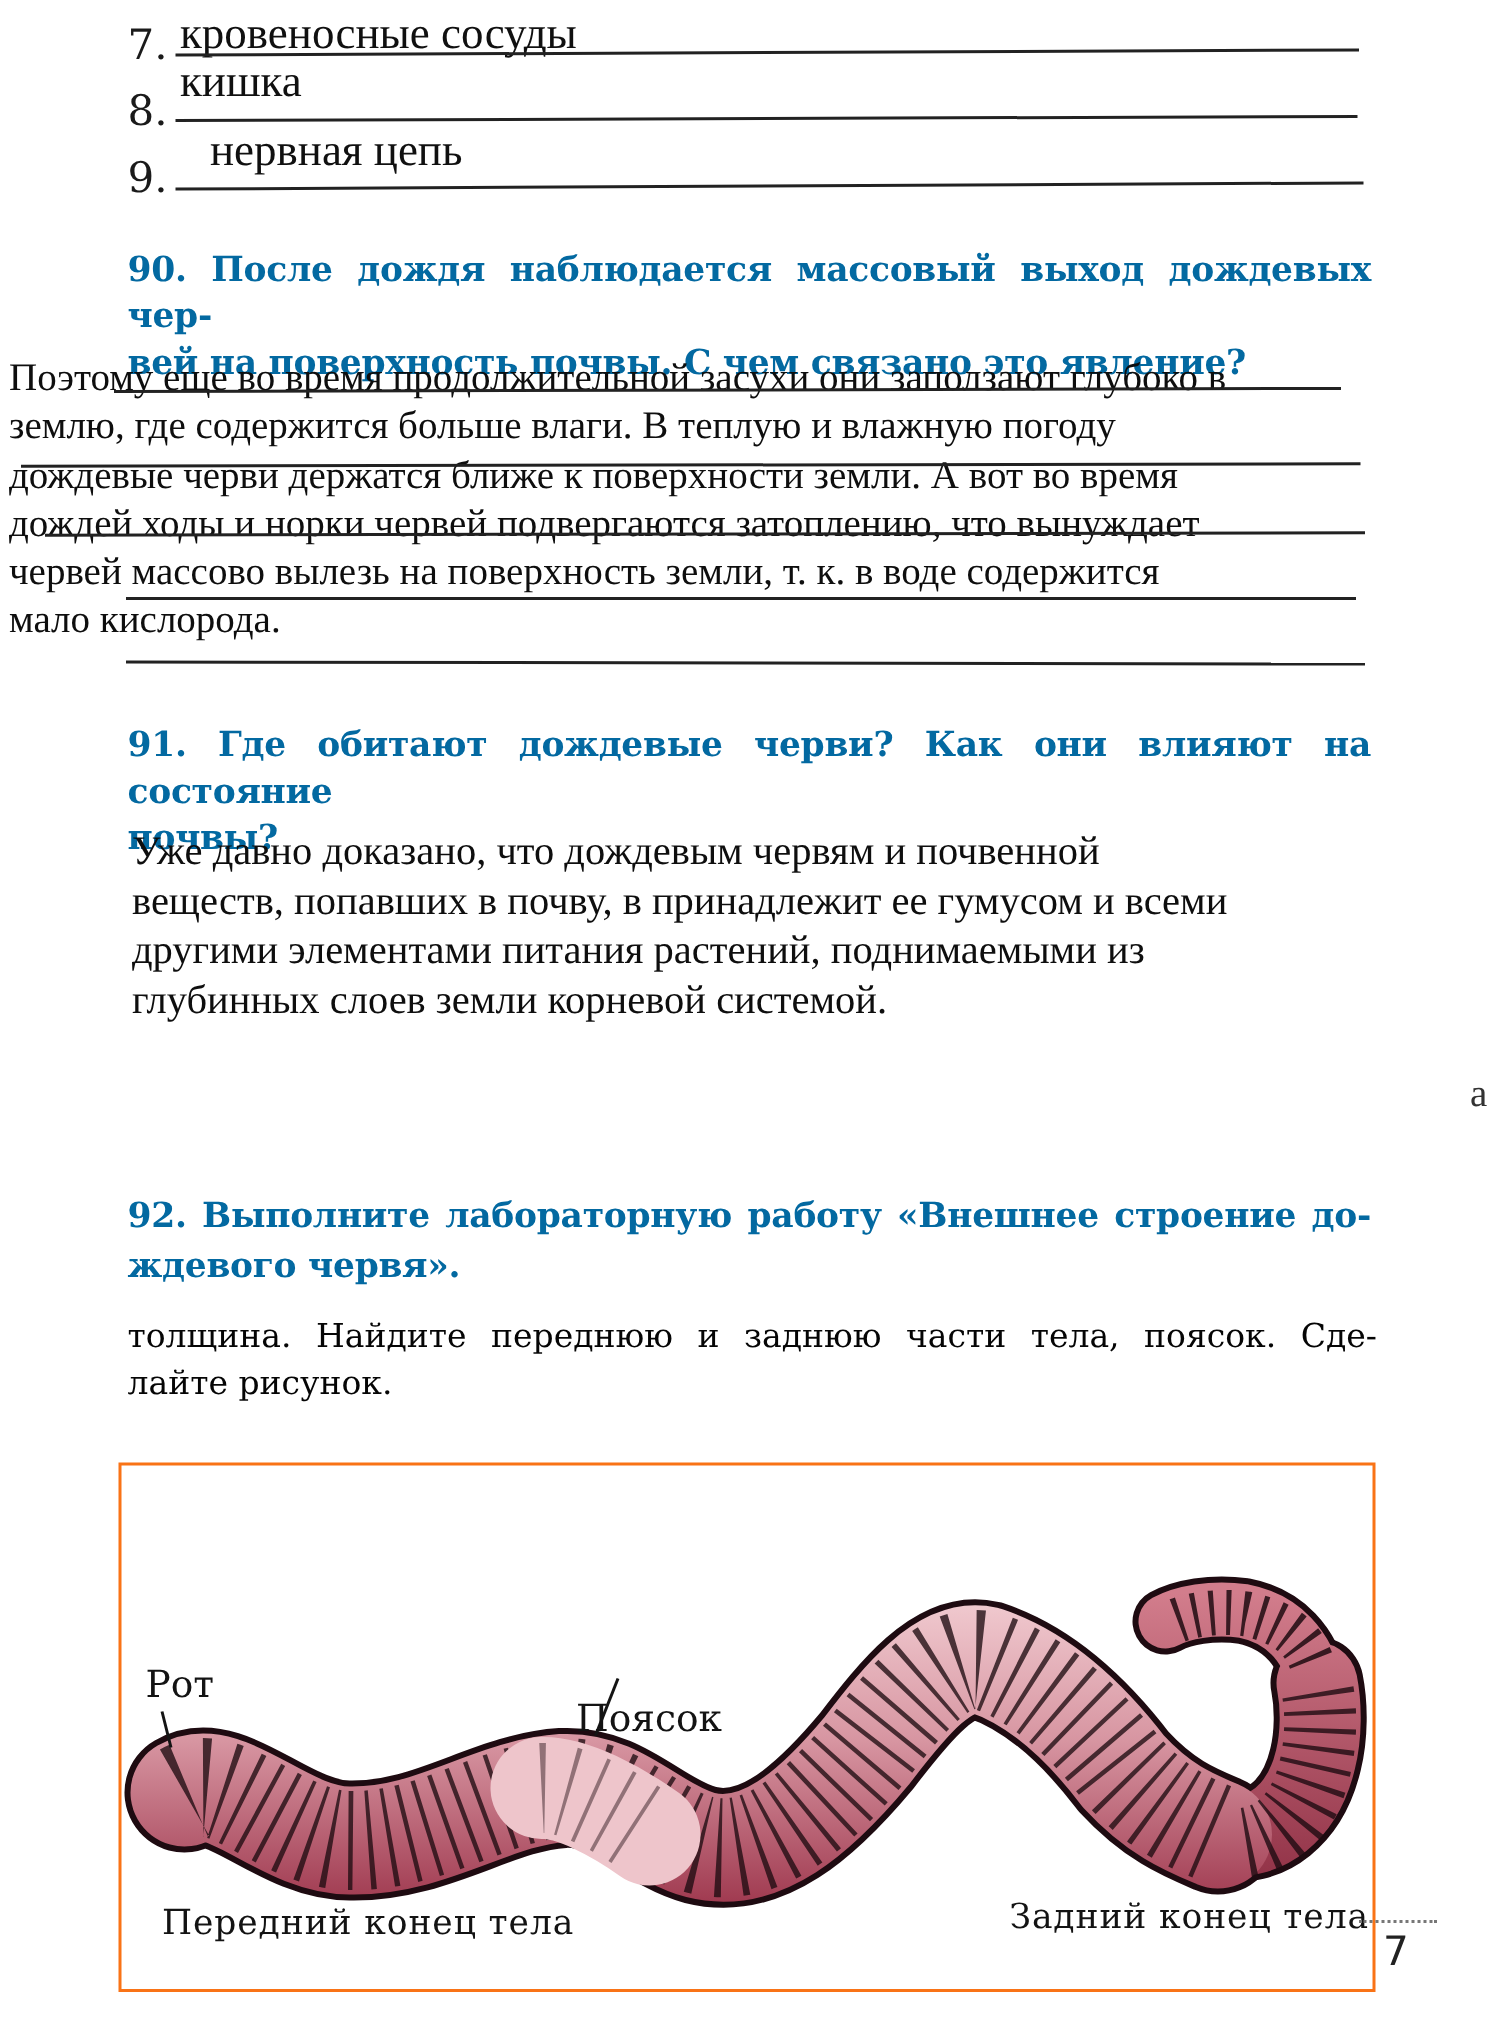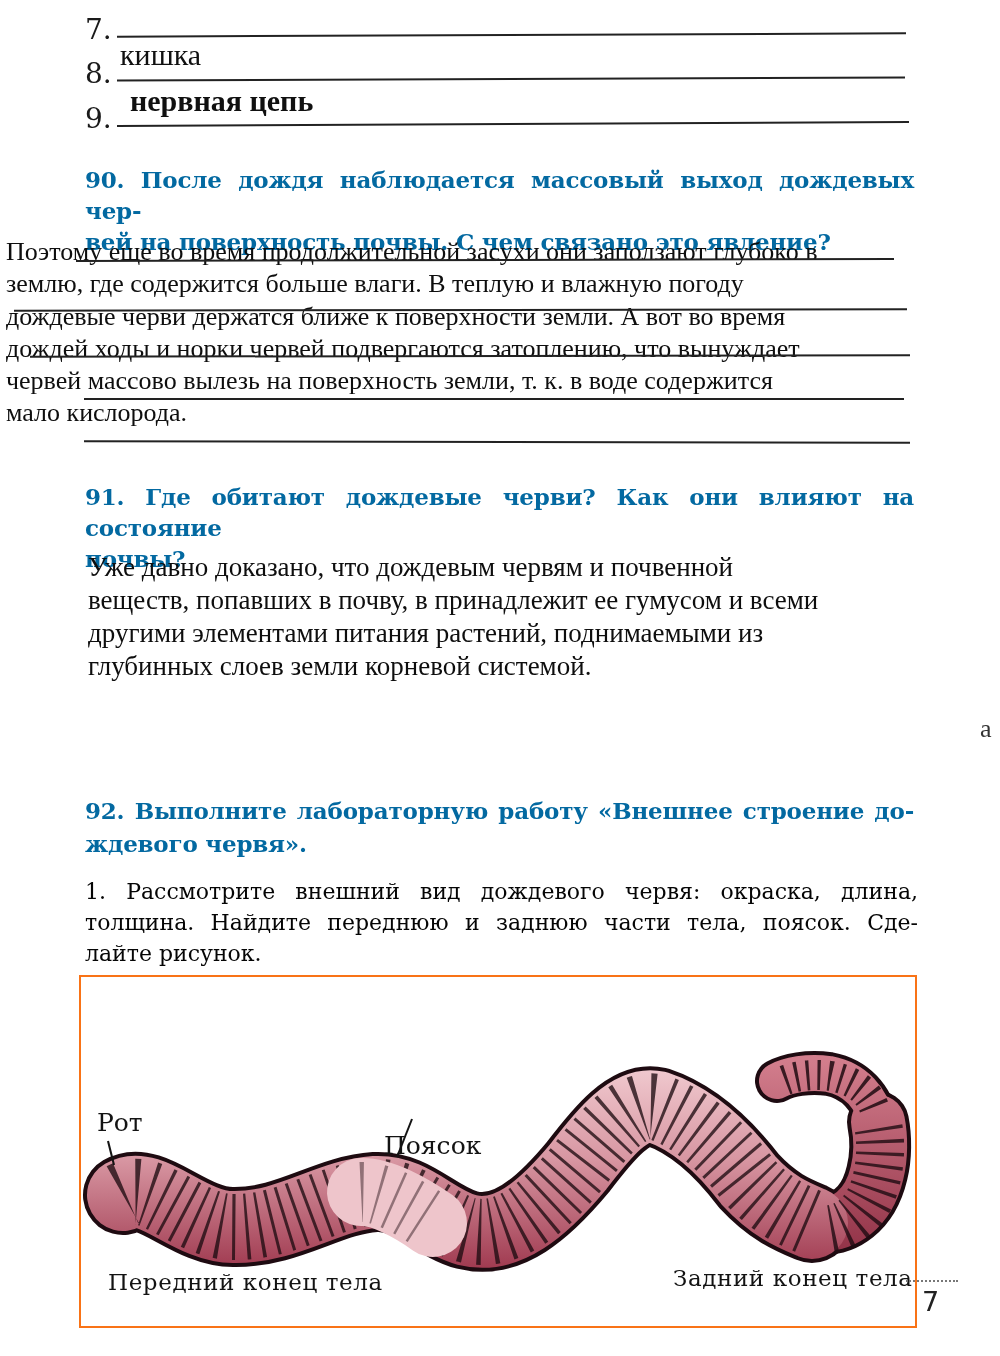--- a/index.html
+++ b/index.html
@@ -42,28 +42,29 @@
   .worm-rings{fill:none;stroke:var(--outline,#1e0b11);stroke-linecap:butt;}
   .pointer{stroke:#141414;stroke-width:2;}
   .page-num{font-family:"DejaVu Sans",sans-serif;font-size:27px;color:#222;}
   .dotted-artifact{position:absolute;border-top:2px dotted #777;height:0;width:52px;}
 </style>
 </head>
 <body>
 
 <div class="page">
 
+  <div class="abs item-ans" style="left:120px;top:6px;">кровеносные сосуды</div>
   <div class="abs item-num" style="left:85px;top:13px;">7.</div>
   <div class="hline" style="left:117px;top:34px;width:789px;transform:rotate(-0.25deg);"></div>
 
   <div class="abs item-ans" style="left:120px;top:38px;">кишка</div>
   <div class="abs item-num" style="left:85px;top:57px;">8.</div>
   <div class="hline" style="left:117px;top:78px;width:788px;transform:rotate(-0.2deg);"></div>
 
-  <div class="abs item-ans" style="left:130px;top:84px;font-weight:bold;">нервная цепь</div>
+  <div class="abs item-ans" style="left:140px;top:84px;">нервная цепь</div>
   <div class="abs item-num" style="left:85px;top:102px;">9.</div>
   <div class="hline" style="left:117px;top:123px;width:792px;transform:rotate(-0.3deg);"></div>
 
   <div class="abs q-title" style="left:85px;top:164px;width:829px;">
     <div class="jline">90. После дождя наблюдается массовый выход дождевых чер-</div>
     <div>вей на поверхность почвы. С чем связано это явление?</div>
   </div>
 
   <div class="abs ans q90-ans" style="left:6px;top:236px;">
     <div class="line">Поэтому еще во время продолжительной засухи они заползают глубоко в</div>
@@ -93,21 +94,20 @@
   </div>
 
   <div class="abs stray" style="left:980px;top:714px;">а</div>
 
   <div class="abs q-title" style="left:85px;top:794px;width:829px;line-height:33px;">
     <div class="jline">92. Выполните лабораторную работу «Внешнее строение до-</div>
     <div>ждевого червя».</div>
   </div>
 
   <div class="abs step-text" style="left:85px;top:876px;width:833px;">
-    <div class="jline">1. Рассмотрите внешний вид дождевого червя: окраска, длина,</div>
     <div class="jline">толщина. Найдите переднюю и заднюю части тела, поясок. Сде-</div>
     <div>лайте рисунок.</div>
   </div>
 
   <div class="figure-box">
     <svg viewBox="0 0 834 349" aria-hidden="true">
       <defs>
         <linearGradient id="bodyGrad" x1="0" y1="95" x2="0" y2="292" gradientUnits="userSpaceOnUse">
           <stop offset="0" style="stop-color:var(--worm-light,#efc7cd)"></stop>
           <stop offset="0.45" style="stop-color:var(--worm-mid,#d795a1)"></stop>

